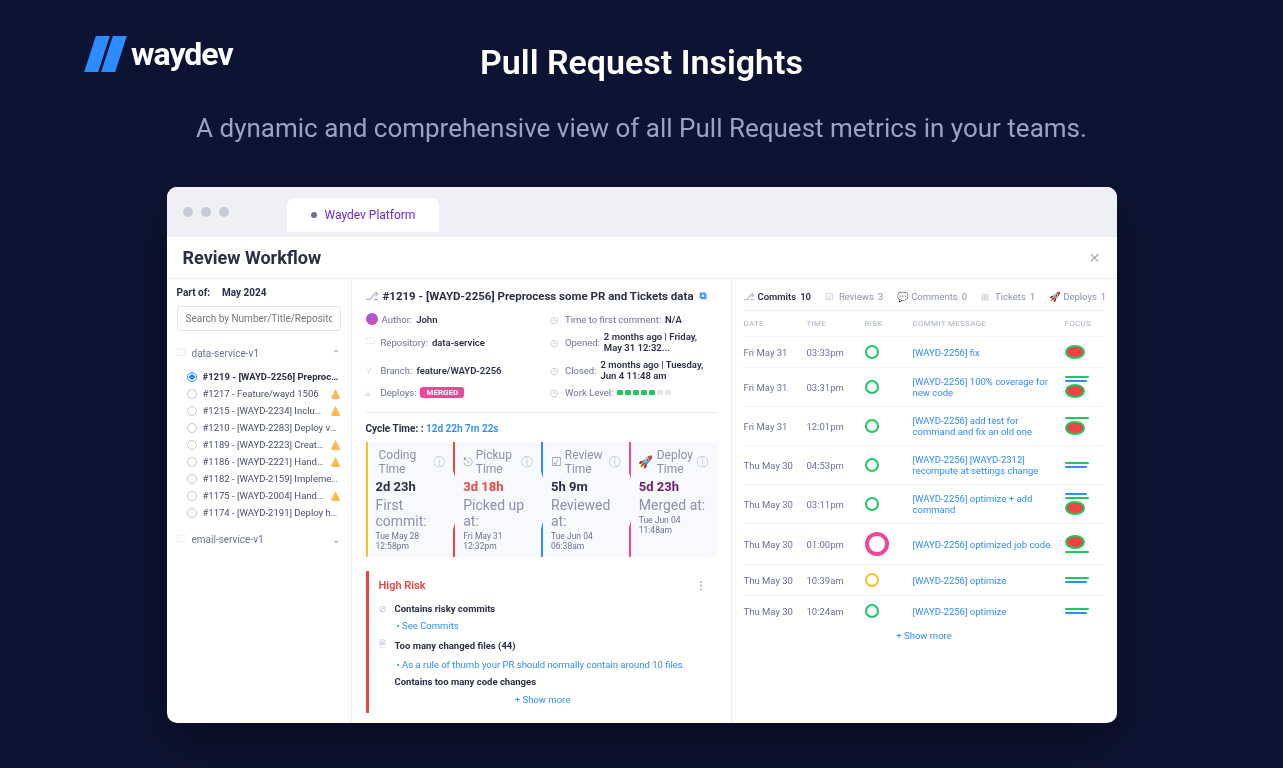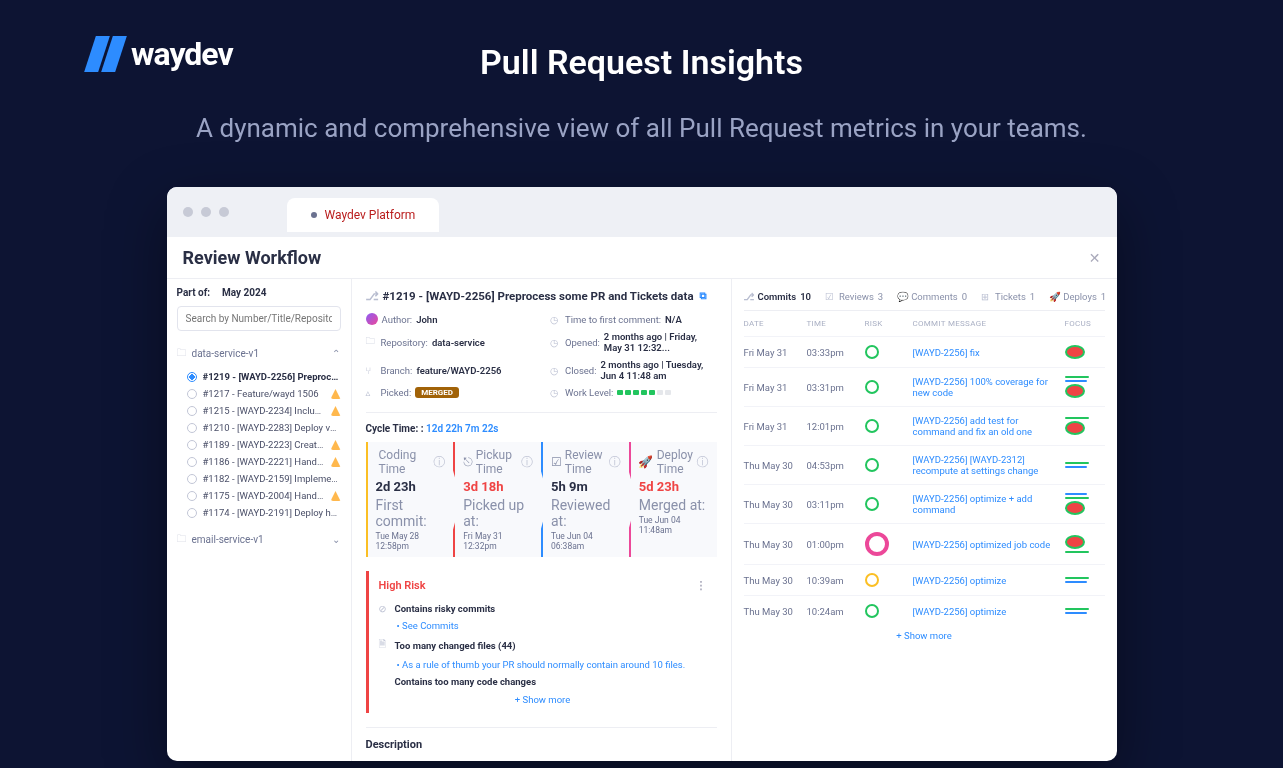--- a/index.html
+++ b/index.html
@@ -7,21 +7,21 @@
 .hero{padding:30px 0 20px;text-align:center}
 .logo{display:flex;align-items:center;gap:10px;position:absolute;left:90px;top:35px}
 .logo-bars{display:flex;gap:3px}
 .logo-bar{width:14px;height:36px;background:#2d8cff;transform:skewX(-18deg)}
 .logo-text{color:#fff;font-size:32px;font-weight:700;letter-spacing:-1px}
 .hero-title{color:#fff;font-size:34px;font-weight:600;margin-top:12px}
 .hero-sub{color:#9aa3c4;font-size:26px;margin-top:22px;line-height:1.9;font-weight:400}
 .app{background:#fff;border-radius:10px;width:950px;margin:14px auto 0;box-shadow:0 20px 60px rgba(0,0,0,.4);overflow:hidden}
 .chrome{background:#eef0f5;height:50px;display:flex;align-items:center;padding:0 16px;gap:8px}
 .dot{width:10px;height:10px;border-radius:50%;background:#c7cad6}
-.tab{background:#fff;margin-left:50px;padding:10px 24px;border-radius:8px 8px 0 0;display:flex;align-items:center;gap:8px;font-size:12px;color:#b91c1c;margin-top:6px}
+.tab{background:#fff;margin-left:50px;padding:10px 24px;border-radius:8px 8px 0 0;display:flex;align-items:center;gap:8px;font-size:12px;color:#6d28d9;margin-top:6px}
 .tab-dot{width:6px;height:6px;border-radius:50%;background:#6b7290}
 .header-row{padding:10px 16px;border-bottom:1px solid #edeef3;display:flex;justify-content:space-between;align-items:center}
 .header-title{font-weight:700;font-size:18px;color:#2a2f45}
 .close{font-size:14px;color:#aab;cursor:pointer}
 .content{display:flex;flex:1;overflow:hidden}
 .sidebar{width:185px;border-right:1px solid #edeef3;padding:8px 10px;overflow:hidden}
 .partof{display:flex;gap:12px;font-size:10px;margin-bottom:8px}
 .partof-lbl{font-weight:700;color:#2a2f45}
 .partof-val{font-weight:700;color:#2a2f45}
 .search{width:100%;border:1px solid #e2e4ed;border-radius:4px;padding:6px 8px;font-size:10px;margin-bottom:10px;color:#999}
@@ -36,39 +36,39 @@
 .warn{width:10px;height:10px;background:#ffb84d;border-radius:2px;flex-shrink:0;clip-path:polygon(50% 0,100% 100%,0 100%)}
 .main{flex:1;display:flex;overflow:hidden}
 .detail{width:380px;border-right:1px solid #edeef3;overflow-y:auto;font-size:10px;padding:10px 14px}
 .pr-title{font-weight:700;color:#2a2f45;font-size:11.5px;display:flex;gap:6px;align-items:center}
 .ext{color:#2d8cff;font-size:10px}
 .meta{margin-top:10px;display:grid;grid-template-columns:1fr 1fr;gap:6px 18px;font-size:9.5px}
 .meta-item{display:flex;gap:4px;align-items:center;color:#6b7290}
 .meta-item b{color:#2a2f45;font-weight:600}
 .av{width:12px;height:12px;border-radius:50%;background:linear-gradient(135deg,#8b5cf6,#ec4899);flex-shrink:0}
 .mico{color:#b8bdd0;width:11px;flex-shrink:0}
-.badge{background:#a16207;color:#fff;padding:1px 6px;border-radius:3px;font-size:8px;font-weight:700}
+.badge{background:#ec4899;color:#fff;padding:1px 6px;border-radius:3px;font-size:8px;font-weight:700}
 .wbar{display:inline-flex;gap:2px}
 .wseg{width:6px;height:5px;border-radius:1px;background:#22c55e}
 .wseg.off{background:#e5e7eb}
 .section{margin-top:14px;padding-top:10px;border-top:1px solid #edeef3}
 .cycle-lbl{font-size:10px;font-weight:700;color:#2a2f45}
 .cycle-val{color:#2d8cff;font-weight:600;font-size:10px}
 .stages{display:flex;margin-top:8px;gap:0}
 .stage{flex:1;border-left:2px solid;padding:6px 8px;background:#f8f9fc;position:relative}
 .stage::after{content:"";position:absolute;right:-8px;top:0;bottom:0;width:16px;background:inherit;clip-path:polygon(0 0,100% 50%,0 100%);z-index:1}
 .stage:last-child::after{display:none}
 .st1{border-color:#fbbf24}
 .st2{border-color:#ef4444}
 .st3{border-color:#2d8cff}
 .st4{border-color:#ec4899}
 .stage-h{font-size:12px;color:#8a91aa;display:flex;align-items:center;gap:3px}
 .stage-v{font-size:13px;font-weight:700;color:#2a2f45;margin:3px 0}
 .st2 .stage-v{color:#ef4444}
-.st4 .stage-v{color:#ef4444}
+.st4 .stage-v{color:#701a75}
 .stage-l{font-size:14px;color:#8a91aa}
 .stage-d{font-size:8.5px;color:#6b7290;margin-top:2px}
 .risk{margin-top:14px;border-left:3px solid #ef4444;padding:8px 10px 4px}
 .risk-h{color:#ef4444;font-weight:600;font-size:11px;display:flex;justify-content:space-between}
 .risk ul{list-style:none;margin-top:8px;font-size:9.5px;color:#4a4f68}
 .risk li{padding:3px 0;display:flex;gap:5px;align-items:center}
 .risk .sub{padding-left:18px;color:#2d8cff}
 .showmore{text-align:center;color:#2d8cff;font-size:9.5px;padding:4px;cursor:pointer}
 .desc-h{font-weight:700;font-size:11px;color:#2a2f45;margin-top:14px;padding-top:10px;border-top:1px solid #edeef3}
 .desc-body{border-left:3px solid #d1d5db;padding:6px 0 0 10px;margin-top:8px;font-family:monospace;font-size:9px;color:#4a4f68}
@@ -220,21 +220,21 @@
               <span>Branch:</span> 
               <b>feature/WAYD-2256</b>
             </div>
           <div class="meta-item">
               <span class="mico">◷</span>
               <span>Closed:</span> 
               <b>2 months ago | Tuesday, Jun 4 11:48 am</b>
             </div>
           <div class="meta-item">
               <span class="mico">▵</span>
-              <span>Picked:</span> 
+              <span>Deploys:</span> 
               <span class="badge">MERGED</span>
             </div>
           <div class="meta-item">
               <span class="mico">◷</span>
               <span>Work Level:</span> 
               <span class="wbar">
                 <span class="wseg"></span>
                 <span class="wseg"></span>
                 <span class="wseg"></span>
                 <span class="wseg"></span>
@@ -293,21 +293,20 @@
               </li>
               <li class="sub">• As a rule of thumb your PR should normally contain around 10 files.</li>
               <li>
                 <span class="mico"></span>
                 <b style="color:#2a2f45">Contains too many code changes</b>
               </li>
             </ul>
           <div class="showmore">+ Show more</div>
         </div>
 
-        <div class="desc-h">Description</div>
       </div>
 
       <div class="commits">
         <div class="tabs" id="ctabs">
             <div class="ct active"><span class="ico">⎇</span>Commits <span>10</span></div>
             <div class="ct"><span class="ico">☑</span>Reviews <span>3</span></div>
             <div class="ct"><span class="ico">💬</span>Comments <span>0</span></div>
             <div class="ct"><span class="ico">⊞</span>Tickets <span>1</span></div>
             <div class="ct"><span class="ico">🚀</span>Deploys <span>1</span></div>
           </div>

